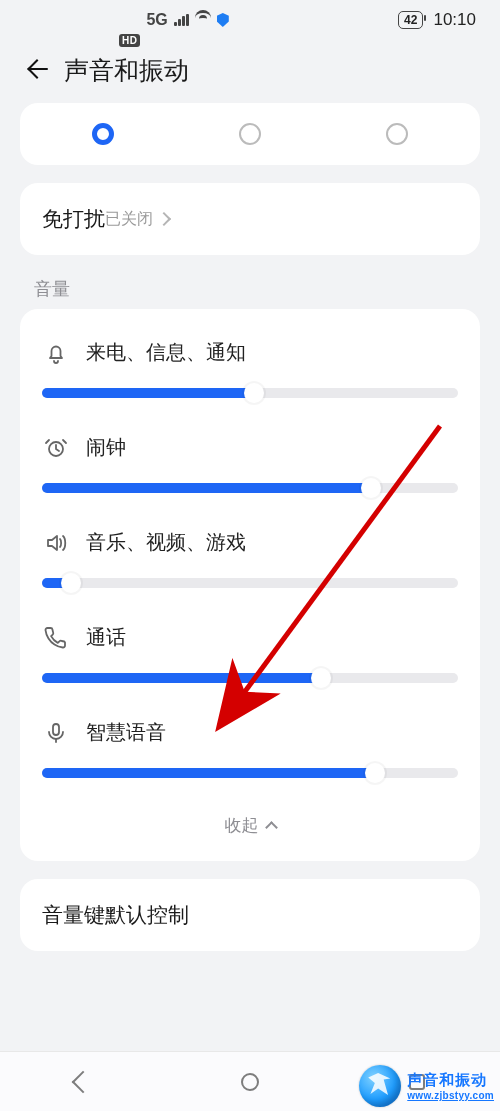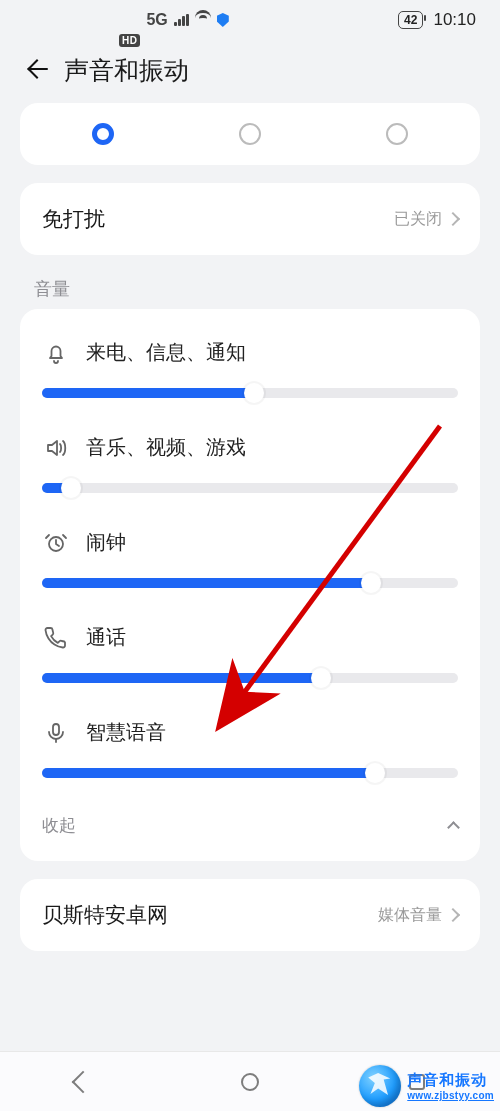--- a/index.html
+++ b/index.html
@@ -79,41 +79,41 @@
       padding:0 10px;
       box-shadow:0 0 0 rgba(0,0,0,0);
     }
     .radio-row:first-of-type{border-top-left-radius:0;border-top-right-radius:0;margin-top:8px;}
     .radio{width:22px;height:22px;border-radius:50%;border:2px solid #bbb;}
     .radio.selected{border:5px solid #1e66f5;}
     
     .card{background:#fff;margin:0 20px;border-radius:18px;}
     .gap{height:18px;}
     
-    .row-nav{display:flex;align-items:center;justify-content:space-between;padding:22px 22px;}
+    .row-nav{display:flex;align-items:center;padding:22px 22px;}
     .row-nav .lab{font-size:21px;font-weight:500;}
     .row-nav .val{font-size:16px;color:#9a9a9a;display:flex;align-items:center;gap:6px;}
     .chev{width:10px;height:10px;border-top:2px solid #b5b5b5;border-right:2px solid #b5b5b5;transform:rotate(45deg);} 
     
     .section-label{font-size:18px;color:#8e8e93;padding:22px 46px 8px 34px;}
     
     .vol-group{padding:16px 22px 8px 22px;}
     .vol-item{padding:14px 0 6px 0;}
     .vol-head{display:flex;align-items:center;gap:16px;margin-bottom:14px;}
     .vol-head .t{font-size:20px;color:#222;}
     .icon-slot{width:28px;display:flex;justify-content:center;color:#666;}
     
     .slider{position:relative;height:24px;margin-bottom:10px;}
     .track{position:absolute;top:8px;left:0;right:0;height:10px;background:#e9e9ec;border-radius:6px;}
     .fill{position:absolute;top:8px;left:0;height:10px;background:#1e66f5;border-radius:6px;}
     .thumb{position:absolute;top:3px;width:20px;height:20px;background:#fff;border-radius:50%;box-shadow:0 0 0 2px rgba(0,0,0,0.04);border:0;}
     .slider.low .fill{border-radius:12px;}
     .slider.low .track{background:#e9e9ec;}
     
-    .collapse{display:flex;align-items:center;justify-content:space-between;gap:8px;padding:14px 0 16px 0;color:#8e8e93;font-size:17px;}
+    .collapse{display:flex;align-items:center;justify-content:center;gap:8px;padding:14px 0 16px 0;color:#8e8e93;font-size:17px;}
     .chev-up{width:9px;height:9px;border-left:2px solid #8e8e93;border-top:2px solid #8e8e93;transform:rotate(45deg);margin-top:4px;}
     
     
     svg.ic{width:24px;height:24px;stroke:#666;fill:none;stroke-width:1.8;stroke-linecap:round;stroke-linejoin:round;}
     
     
     .arrow-layer{position:absolute;left:0;top:0;width:500px;height:1111px;pointer-events:none;}
     
     
     .navbar{position:absolute;left:0;right:0;bottom:0;height:60px;display:flex;align-items:center;justify-content:space-around;background:#fbfbfd;border-top:1px solid #e8e8e8;}
@@ -192,56 +192,56 @@
       <div class="track"></div>
       <div class="fill" style="width:212.16px"></div>
       <div class="thumb" style="left:202.16px"></div>
     </div>
   </div>
 
   <div class="vol-item">
     <div class="vol-head">
       <span class="icon-slot">
         <svg class="ic" viewBox="0 0 24 24">
+            <circle cx="12" cy="13" r="7"></circle>
+            <path d="M12 9v4l3 2"></path>
+            <path d="M5 4 2 7M19 4l3 3"></path>
+          </svg>
+      </span>
+      <span class="t">闹钟</span>
+    </div>
+    <div class="slider">
+      <div class="track"></div>
+      <div class="fill" style="width:328.64px"></div>
+      <div class="thumb" style="left:318.64px"></div>
+    </div>
+  </div>
+
+  <div class="vol-item">
+    <div class="vol-head">
+      <span class="icon-slot">
+        <svg class="ic" viewBox="0 0 24 24">
             <path d="M4 9v6h4l5 4V5L8 9H4z"></path>
             <path d="M16 8c1.5 1.2 1.5 6.8 0 8"></path>
             <path d="M19 5c3 2.5 3 11.5 0 14"></path>
           </svg>
       </span>
       <span class="t">音乐、视频、游戏</span>
     </div>
     <div class="slider low">
       <div class="track"></div>
       <div class="fill" style="width:29.12px"></div>
       <div class="thumb" style="left:19.12px"></div>
     </div>
   </div>
 
   <div class="vol-item">
     <div class="vol-head">
       <span class="icon-slot">
         <svg class="ic" viewBox="0 0 24 24">
-            <circle cx="12" cy="13" r="7"></circle>
-            <path d="M12 9v4l3 2"></path>
-            <path d="M5 4 2 7M19 4l3 3"></path>
-          </svg>
-      </span>
-      <span class="t">闹钟</span>
-    </div>
-    <div class="slider">
-      <div class="track"></div>
-      <div class="fill" style="width:328.64px"></div>
-      <div class="thumb" style="left:318.64px"></div>
-    </div>
-  </div>
-
-  <div class="vol-item">
-    <div class="vol-head">
-      <span class="icon-slot">
-        <svg class="ic" viewBox="0 0 24 24">
             <path d="M21 16.5v3a2 2 0 0 1-2.2 2 19 19 0 0 1-8.3-3 19 19 0 0 1-6-6A19 19 0 0 1 1.5 4.2 2 2 0 0 1 3.5 2h3a2 2 0 0 1 2 1.7c.12.96.34 1.9.66 2.8a2 2 0 0 1-.45 2.1L7.1 10.2a16 16 0 0 0 6.7 6.7l1.6-1.6a2 2 0 0 1 2.1-.45c.9.32 1.84.54 2.8.66A2 2 0 0 1 21 16.5z"></path>
           </svg>
       </span>
       <span class="t">通话</span>
     </div>
     <div class="slider">
       <div class="track"></div>
       <div class="fill" style="width:278.72px"></div>
       <div class="thumb" style="left:268.72px"></div>
     </div>
@@ -268,25 +268,21 @@
   <div class="collapse">
     <span>收起</span>
     <span class="chev-up"></span>
   </div>
 </div>
 
 <div class="gap"></div>
 
 <div class="card">
   <div class="row-nav">
-    <span class="lab">贝斯特安卓网</span>
-    <span class="val">
-      <span>媒体音量</span>
-      <span class="chev"></span>
-    </span>
+    <span class="lab">音量键默认控制</span>
   </div>
 </div>
 
 <svg class="arrow-layer">
   <defs>
     <marker id="ah" markerWidth="14" markerHeight="12" refX="11" refY="6" orient="auto">
       <path d="M0,0 L14,6 L0,12 L4,6 Z" fill="#d40000"></path>
     </marker>
   </defs>
   <line x1="440" y1="426" x2="224" y2="720" stroke="#d40000" stroke-width="5" marker-end="url(#ah)"></line>

